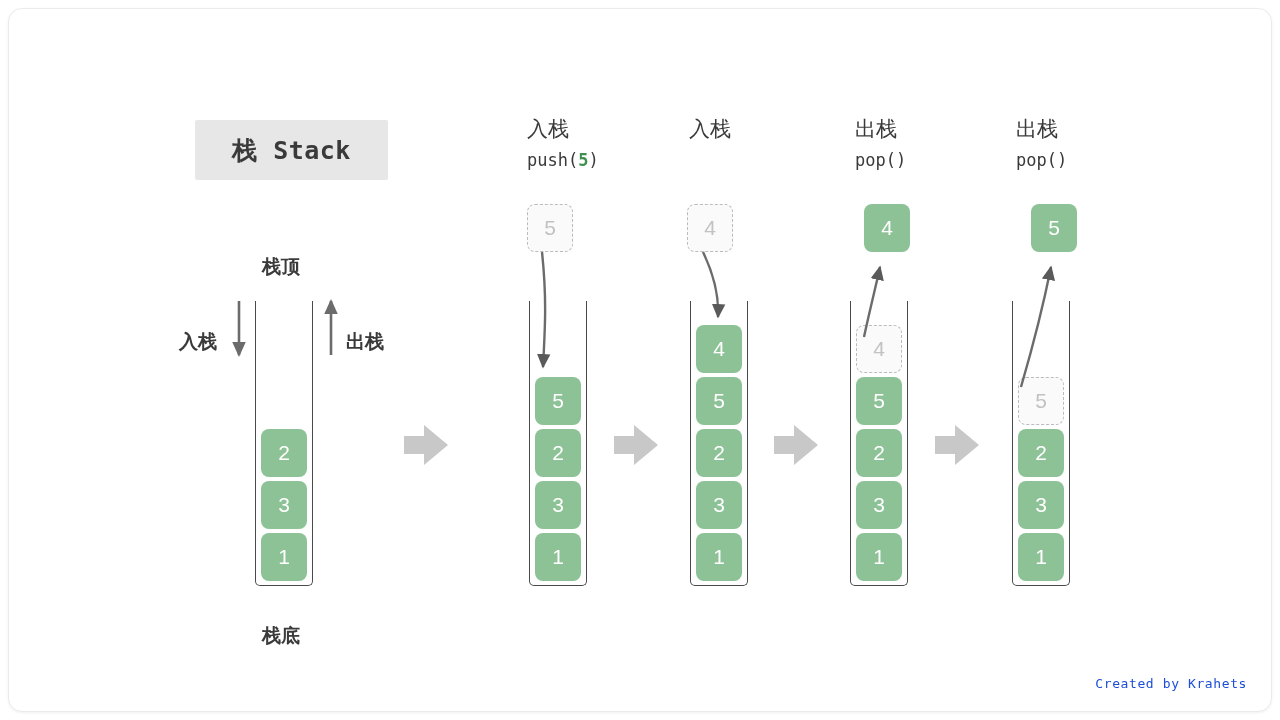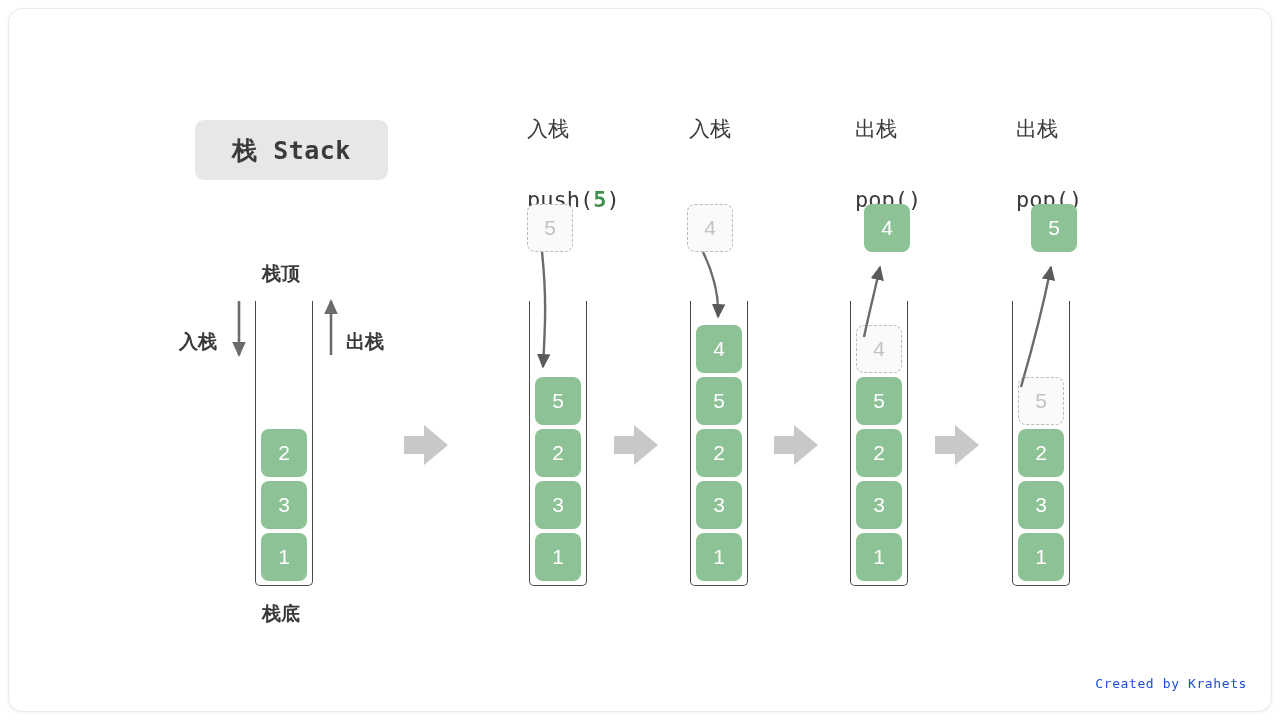--- a/index.html
+++ b/index.html
@@ -28,64 +28,63 @@
   }
 
   
   .title-chip {
     position: absolute;
     left: 186px;
     top: 111px;
     width: 193px;
     height: 60px;
     background: #e7e7e7;
-    border-radius: 9px;
+    border-radius: 2px;
     display: flex;
     align-items: center;
     justify-content: center;
     font-family: "DejaVu Sans Mono", "Liberation Mono", monospace;
     font-size: 25px;
     font-weight: bold;
     color: #3a3a3a;
     letter-spacing: 0.5px;
   }
 
   
   .lbl-bold {
     position: absolute;
     font-size: 19px;
     font-weight: bold;
     color: #3a3a3a;
     white-space: nowrap;
   }
-  .lbl-top  { left: 253px; top: 252px; }
-  .lbl-bot  { left: 253px; top: 592px; }
+  .lbl-top  { left: 253px; top: 245px; }
+  .lbl-bot  { left: 253px; top: 614px; }
   .lbl-push { left: 170px; top: 320px; }
   .lbl-pop  { left: 337px; top: 320px; }
 
   
   .col-head {
     position: absolute;
     width: 160px;
     text-align: left;
     color: #3a3a3a;
     white-space: nowrap;
   }
   .col-head .cn {
     display: block;
     font-size: 21px;
     line-height: 30px;
     font-family: "Liberation Sans", "DejaVu Sans", sans-serif;
   }
   .col-head .code {
     display: block;
-    font-size: 22px;
+    font-size: 17px;
     line-height: 32px;
     font-family: "DejaVu Sans Mono", "Liberation Mono", monospace;
-    margin-top: 40px;
   }
   .col-head .code .num { color: #3f8f4f; font-weight: bold; }
 
   
   .stack {
     position: absolute;
     width: 58px;
     height: 285px;
     box-sizing: border-box;
     border-left: 1.6px solid #4a4a4a;

